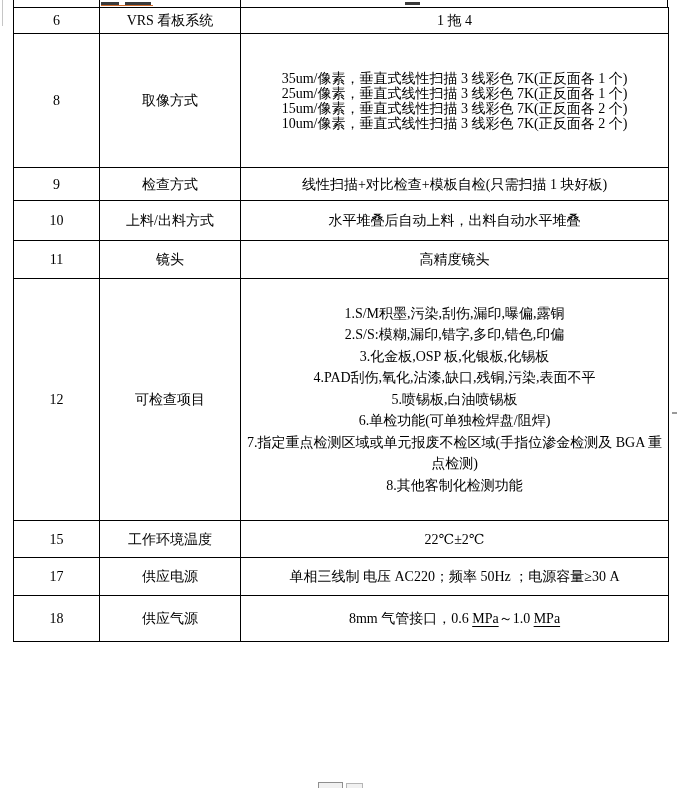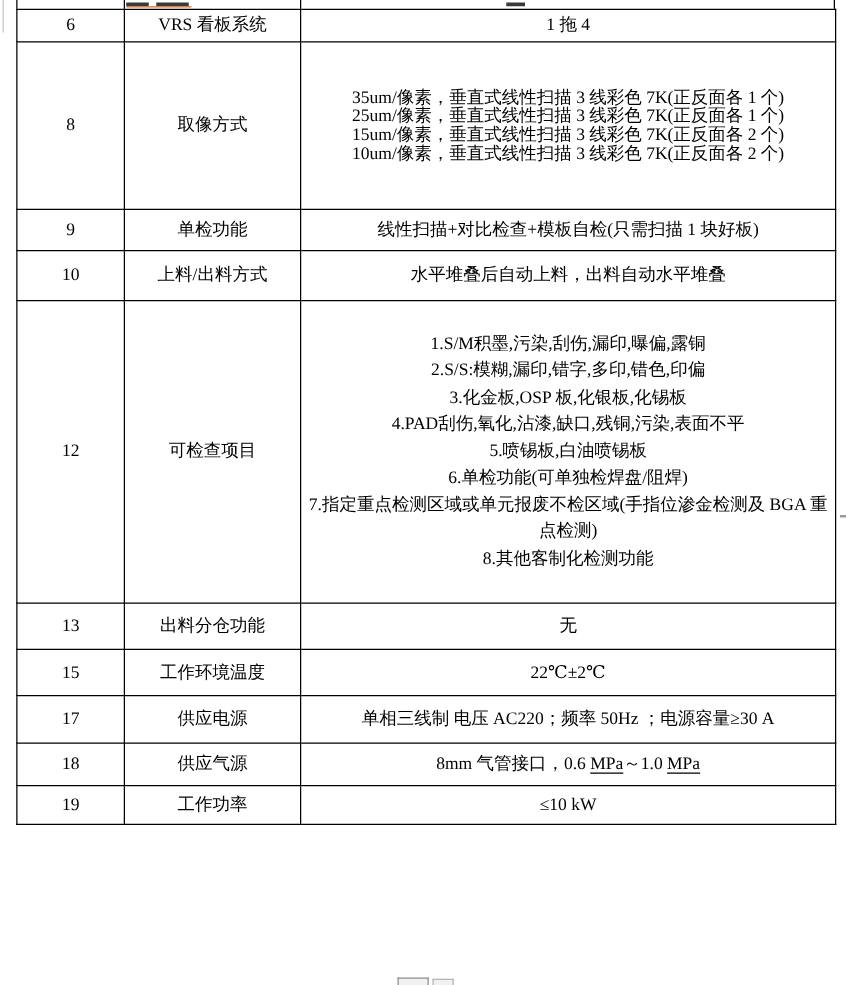--- a/index.html
+++ b/index.html
@@ -87,65 +87,60 @@
       <tr class="r8" style="height:134px">
         <td class="c-no">8</td>
         <td class="c-label">取像方式</td>
         <td class="c-value">35um/像素，垂直式线性扫描 3 线彩色 7K(正反面各 1 个)
 25um/像素，垂直式线性扫描 3 线彩色 7K(正反面各 1 个)
 15um/像素，垂直式线性扫描 3 线彩色 7K(正反面各 2 个)
 10um/像素，垂直式线性扫描 3 线彩色 7K(正反面各 2 个)</td>
       </tr>
       <tr class="r9" style="height:33px">
         <td class="c-no">9</td>
-        <td class="c-label">单检功能</td>
+        <td class="c-label">检查方式</td>
         <td class="c-value">线性扫描+对比检查+模板自检(只需扫描 1 块好板)</td>
       </tr>
       <tr class="r10" style="height:40px">
         <td class="c-no">10</td>
         <td class="c-label">上料/出料方式</td>
         <td class="c-value">水平堆叠后自动上料，出料自动水平堆叠</td>
+      </tr>
+      <tr class="r11" style="height:38px">
+        <td class="c-no">11</td>
+        <td class="c-label">镜头</td>
+        <td class="c-value">高精度镜头</td>
       </tr>
       <tr class="r12" style="height:242px">
         <td class="c-no">12</td>
         <td class="c-label">可检查项目</td>
         <td class="c-value">1.S/M积墨,污染,刮伤,漏印,曝偏,露铜
 2.S/S:模糊,漏印,错字,多印,错色,印偏
 3.化金板,OSP 板,化银板,化锡板
 4.PAD刮伤,氧化,沾漆,缺口,残铜,污染,表面不平
 5.喷锡板,白油喷锡板
 6.单检功能(可单独检焊盘/阻焊)
 7.指定重点检测区域或单元报废不检区域(手指位渗金检测及 BGA 重
 点检测)
 8.其他客制化检测功能</td>
       </tr>
-      <tr class="r13" style="height:37px">
-        <td class="c-no">13</td>
-        <td class="c-label">出料分仓功能</td>
-        <td class="c-value">无</td>
-      </tr>
       <tr class="r15" style="height:37px">
         <td class="c-no">15</td>
         <td class="c-label">工作环境温度</td>
         <td class="c-value">22℃±2℃</td>
       </tr>
       <tr class="r17" style="height:38px">
         <td class="c-no">17</td>
         <td class="c-label">供应电源</td>
         <td class="c-value">单相三线制 电压 AC220；频率 50Hz ；电源容量≥30 A</td>
       </tr>
-      <tr class="r18" style="height:34px">
+      <tr class="r18" style="height:46px">
         <td class="c-no">18</td>
         <td class="c-label">供应气源</td>
         <td class="c-value"><span>8mm 气管接口，0.6 </span><span class="squiggle">MPa</span><span>～1.0 </span><span class="squiggle">MPa</span></td>
-      </tr>
-      <tr class="r19" style="height:31px">
-        <td class="c-no">19</td>
-        <td class="c-label">工作功率</td>
-        <td class="c-value">≤10 kW</td>
       </tr>
     </tbody>
   </table>
 
   <div class="bottom-remnant-a"></div>
   <div class="bottom-remnant-b"></div>
   <div class="right-tick"></div>
 
 </div>
 

